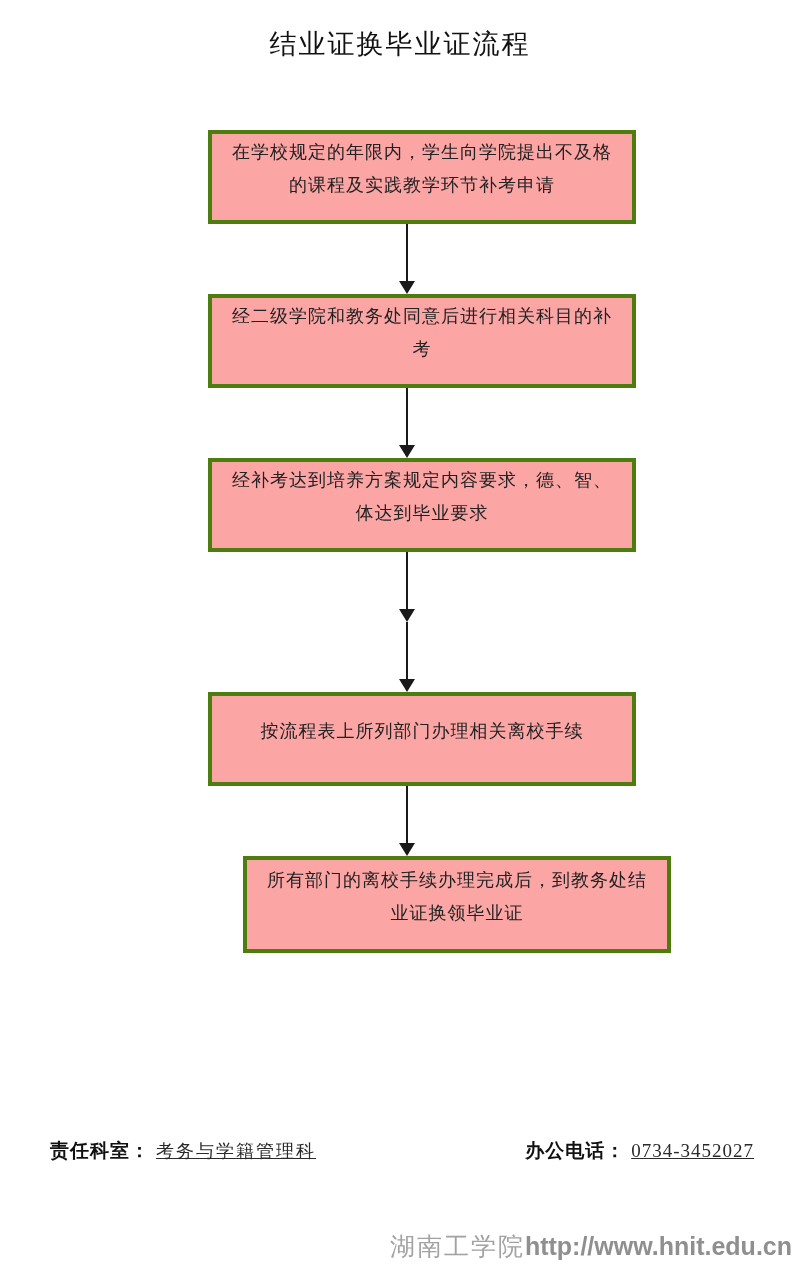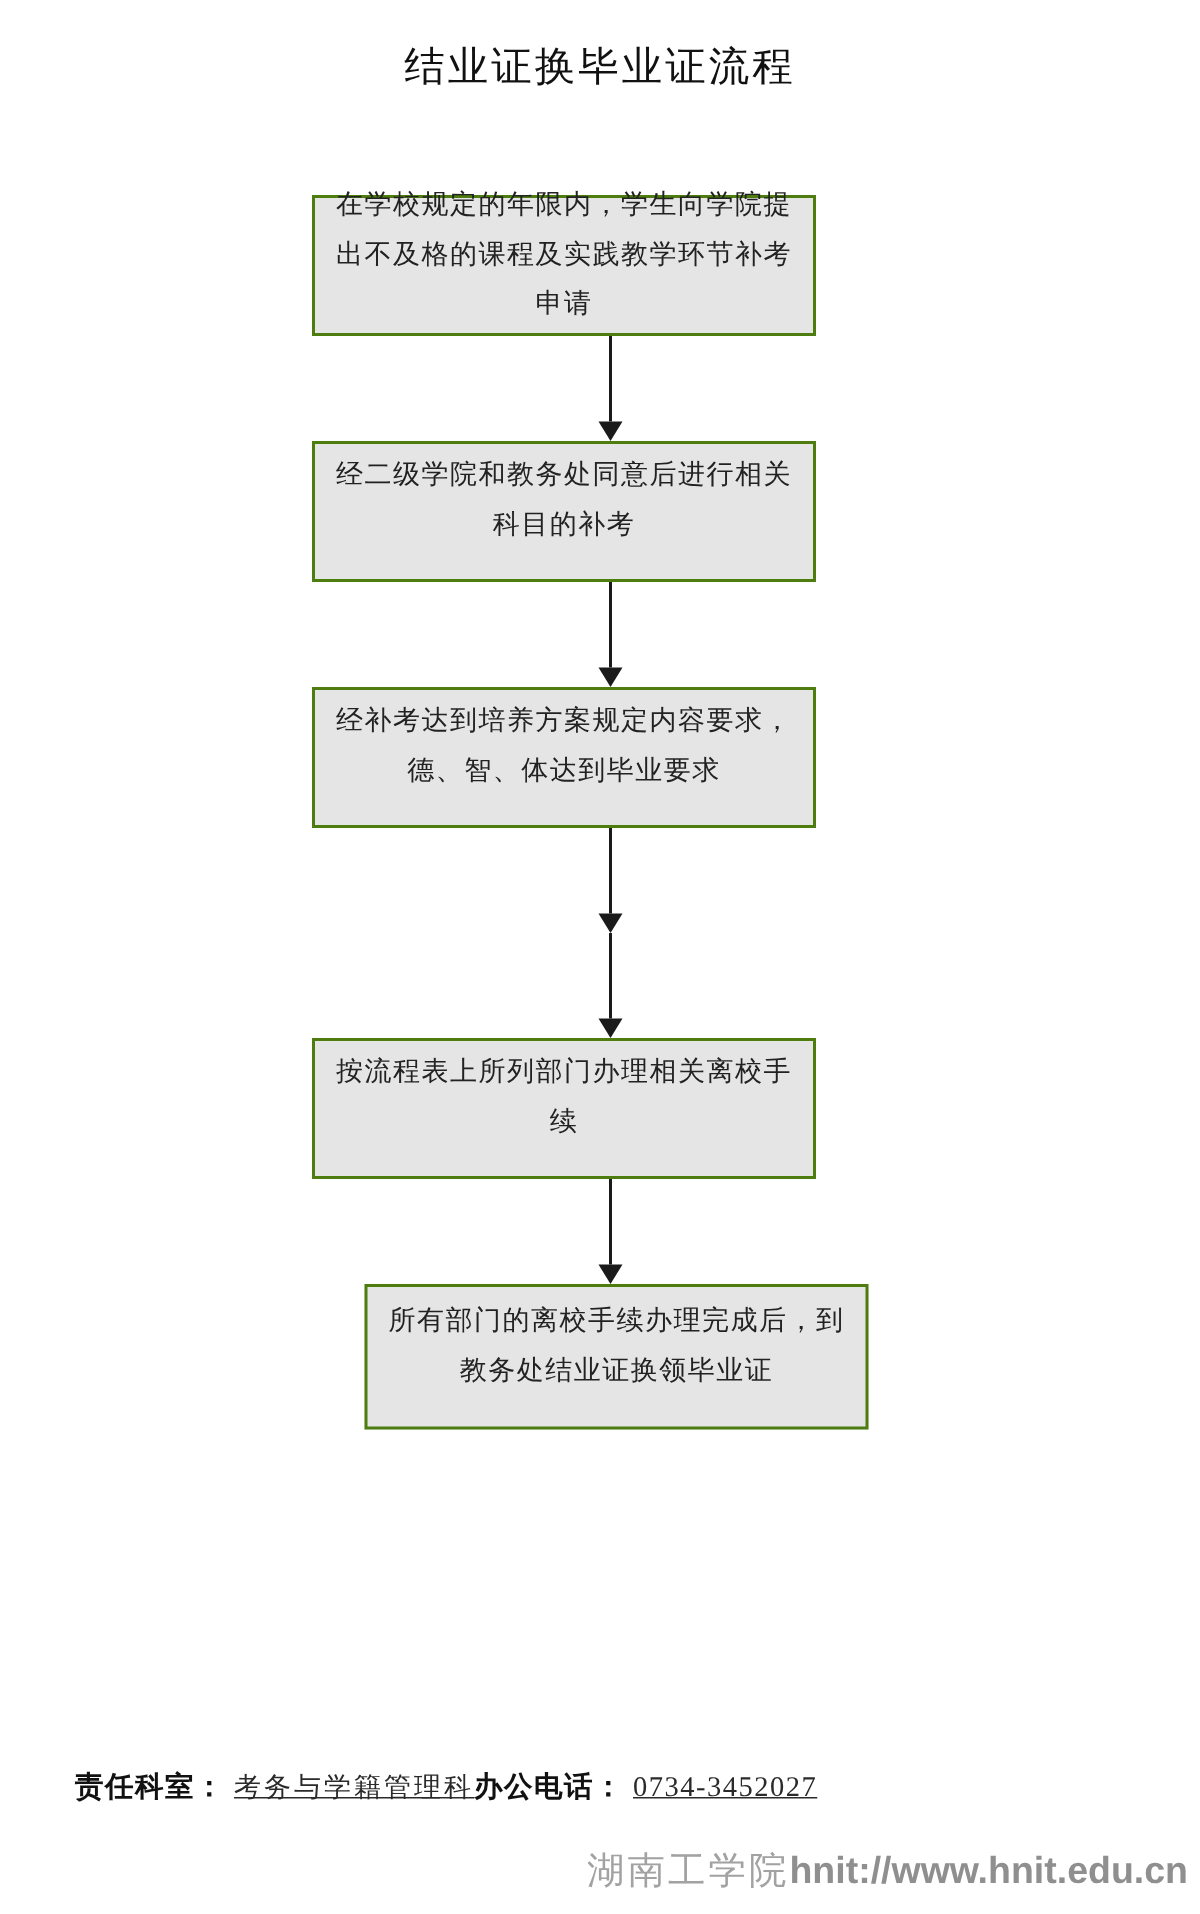--- a/index.html
+++ b/index.html
@@ -18,24 +18,24 @@
     font-size: 27px;
     font-weight: normal;
     letter-spacing: 2px;
     color: #111111;
   }
   .flow {
     width: 384px;
     margin: 68px auto 0 auto;
   }
   .flow-box {
-    width: 336px;
+    width: 428px;
     height: 94px;
-    border: 2px solid #4d7c0f;
-    background: #e5e5e5;
+    border: 4px solid #4d7c0f;
+    background: #fca5a5;
     display: flex;
     align-items: center;
     justify-content: center;
     text-align: center;
     padding: 6px 14px 22px 14px;
     font-size: 18px;
     line-height: 33px;
     letter-spacing: 1px;
     color: #222222;
   }
@@ -58,22 +58,23 @@
     width: 0;
     height: 0;
     border-left: 8px solid transparent;
     border-right: 8px solid transparent;
     border-top: 13px solid #1a1a1a;
   }
   .footer-row {
     position: absolute;
     left: 0;
     right: 0;
-    top: 1178px;
+    top: 1138px;
     display: flex;
+    justify-content: space-between;
     padding: 0 46px 0 50px;
     align-items: baseline;
   }
   .footer-group { display: flex; align-items: baseline; }
   .footer-label {
     font-weight: bold;
     font-size: 19px;
     color: #111111;
     letter-spacing: 1px;
   }
@@ -169,14 +170,14 @@
     <span class="footer-label">责任科室：</span>
     <span class="footer-value">考务与学籍管理科</span>
   </div>
   <div class="footer-group">
     <span class="footer-label">办公电话：</span>
     <span class="footer-value phone">0734-3452027</span>
   </div>
 </div>
 
 <div class="watermark">
-  <span class="site-name">湖南工学院</span><span class="site-url">hnit://www.hnit.edu.cn</span>
+  <span class="site-name">湖南工学院</span><span class="site-url">http://www.hnit.edu.cn</span>
 </div>
 
 </body></html>

